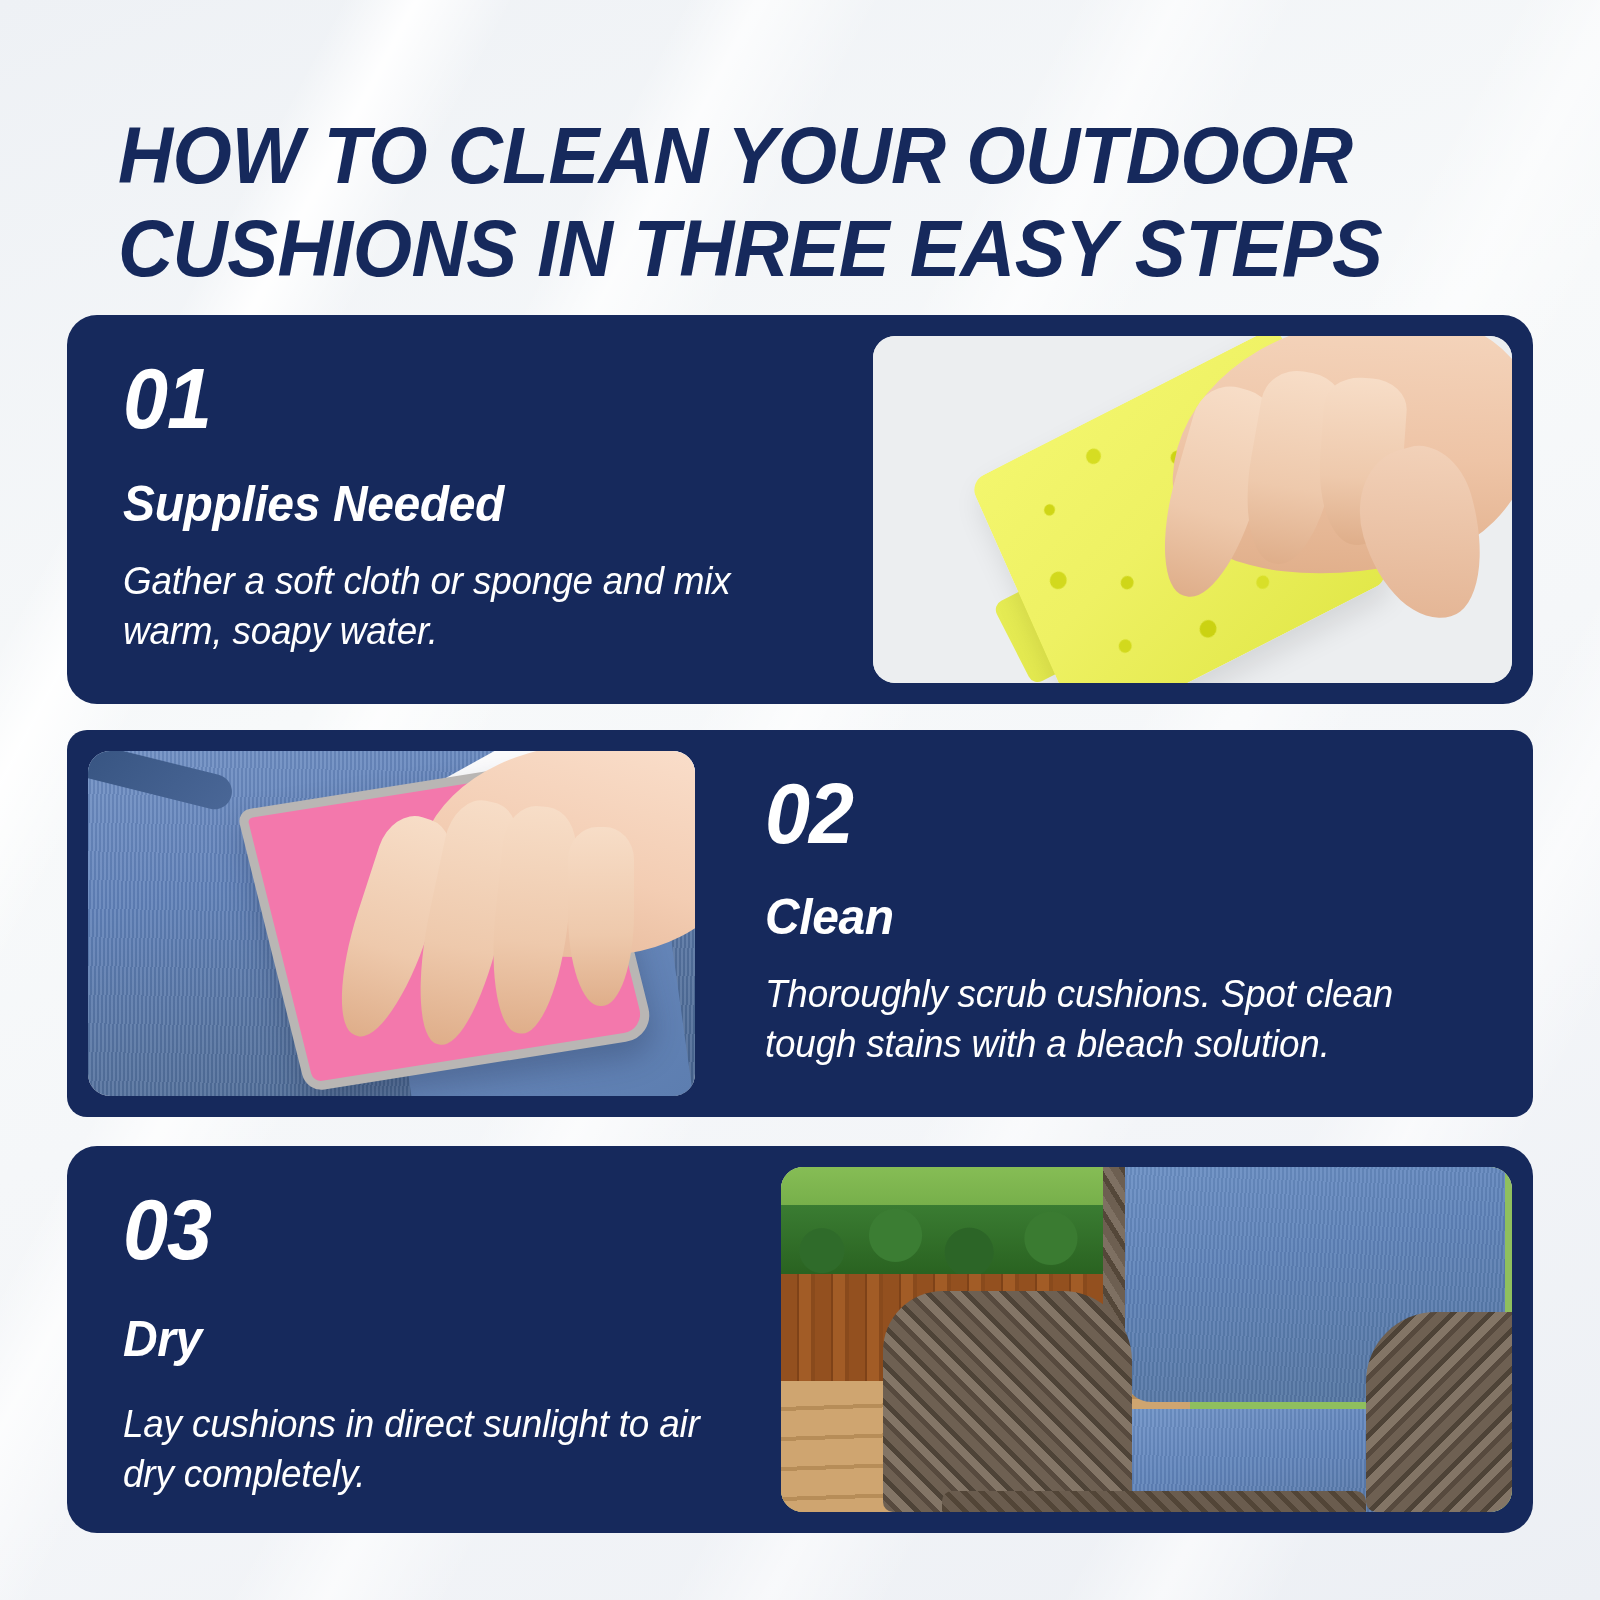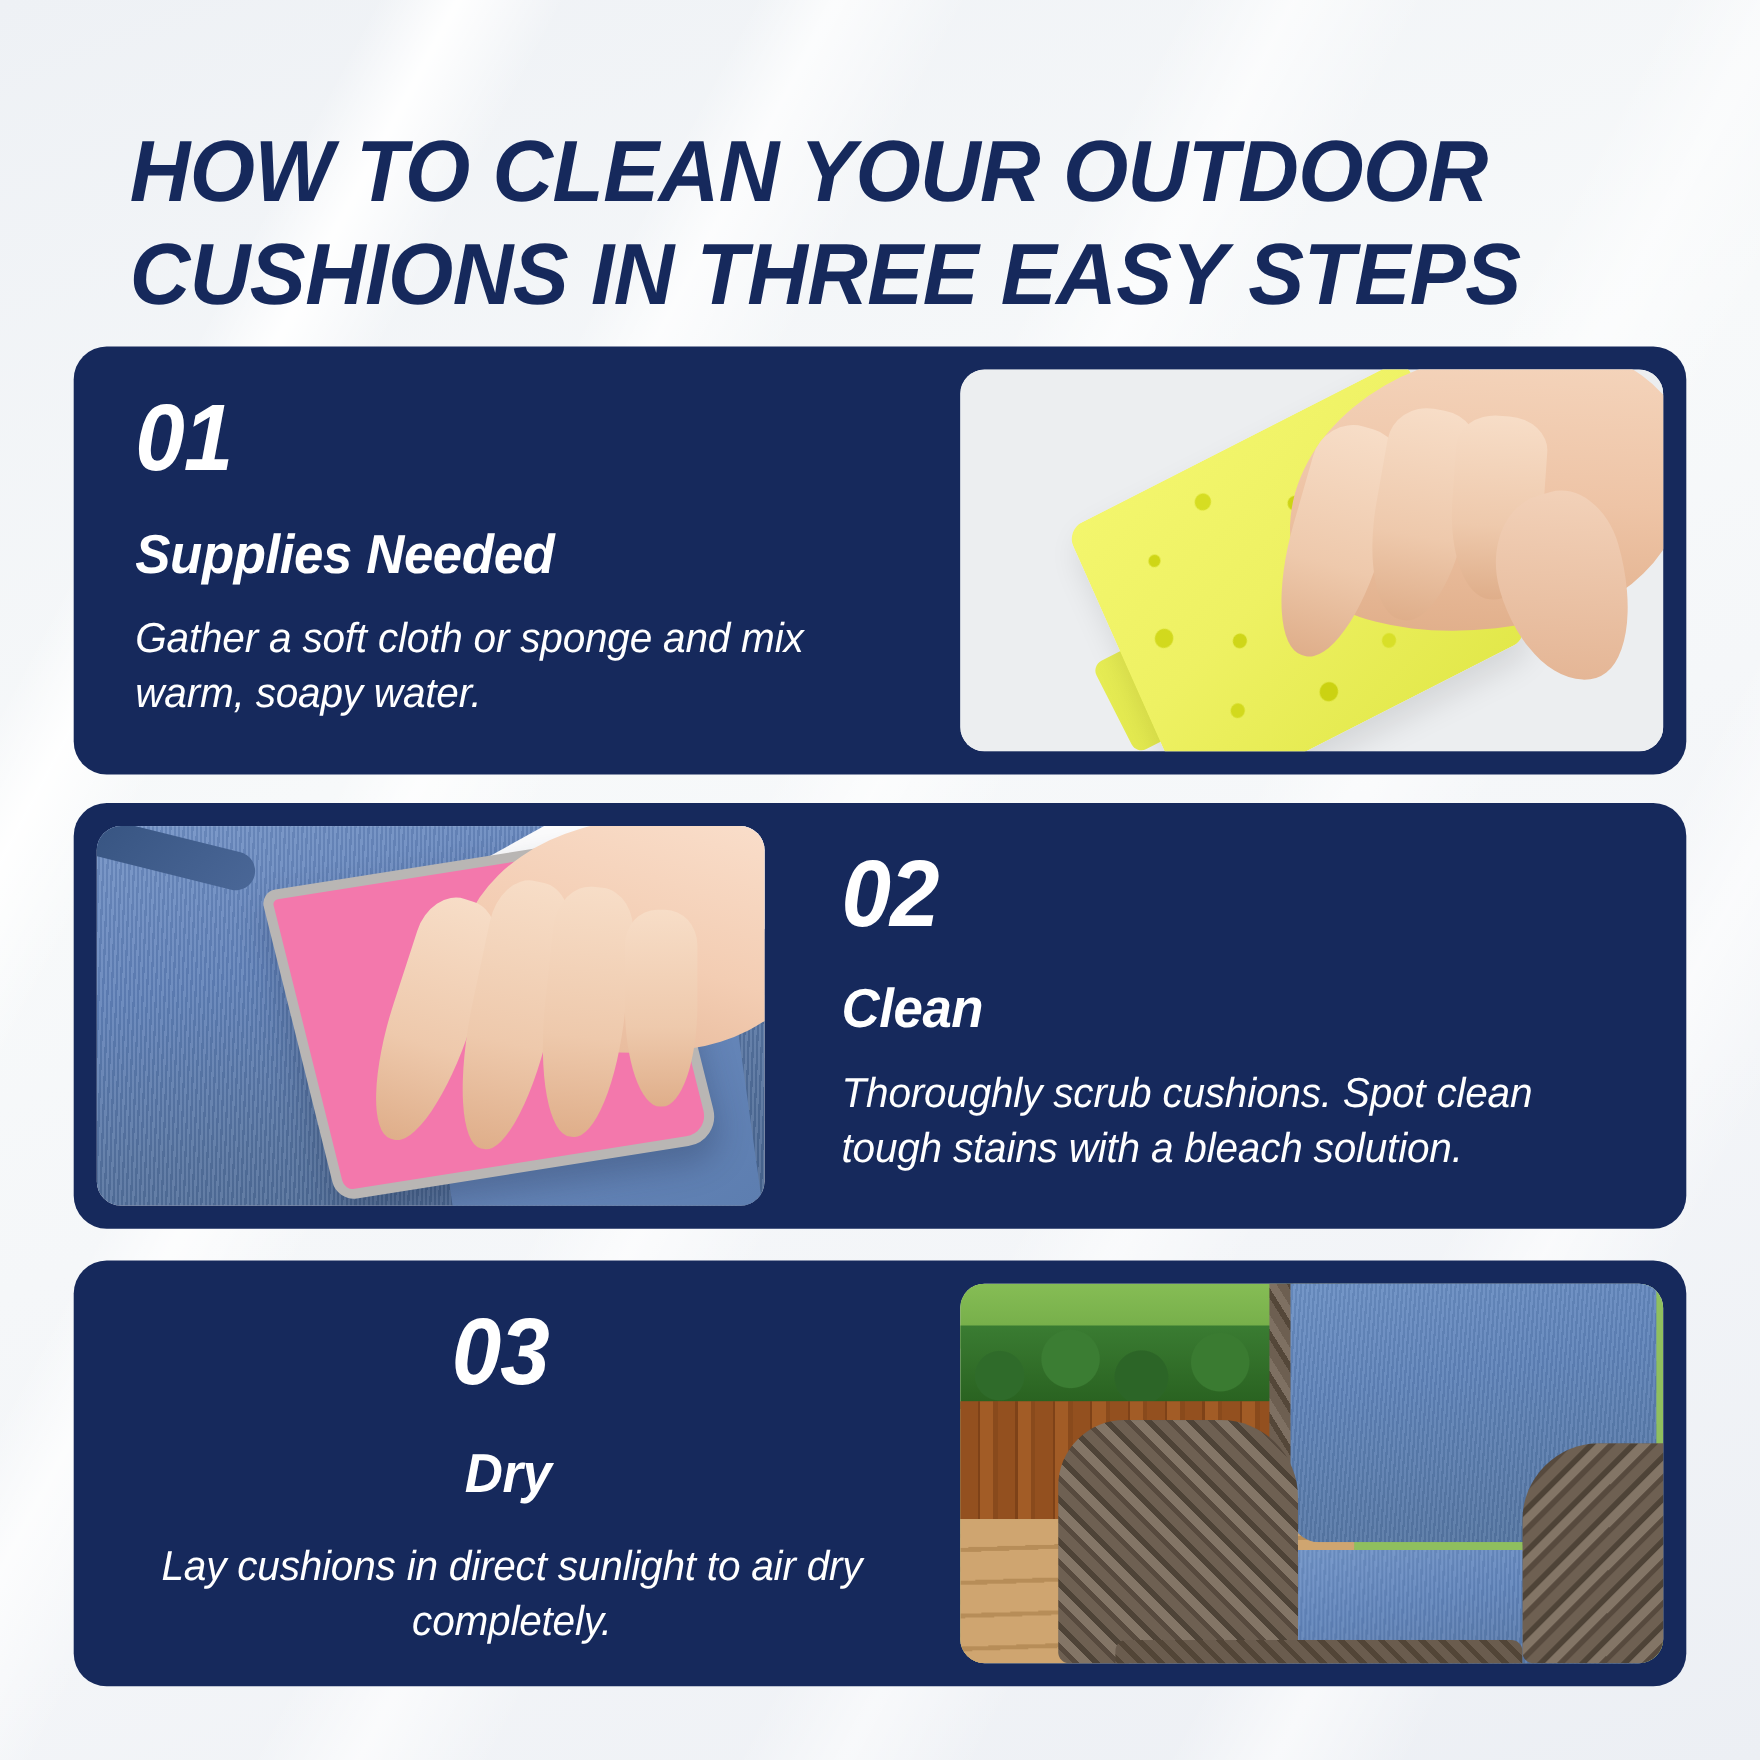--- a/index.html
+++ b/index.html
@@ -51,34 +51,34 @@
     position: absolute;
     left: 67px;
     width: 1466px;
     background: #16295c;
     border-radius: 30px;
     display: flex;
     box-sizing: border-box;
     overflow: hidden;
   }
   .card-1 { top: 315px;  height: 389px; }
-  .card-2 { top: 730px;  height: 387px; flex-direction: row-reverse; }
+  .card-2 { top: 730px;  height: 387px; flex-direction: row-reverse; border-radius: 20px; }
   .card-3 { top: 1146px; height: 387px; }
 
   .card-text {
     flex: 0 0 auto;
     box-sizing: border-box;
     padding: 42px 44px 36px 56px;
     color: #ffffff;
     display: flex;
     flex-direction: column;
   }
   .card-1 .card-text { width: 806px; }
   .card-2 .card-text { width: 838px; padding-left: 70px; padding-right: 40px; }
-  .card-3 .card-text { width: 806px; text-align: center; }
+  .card-3 .card-text { width: 714px; }
 
   .step-number {
     font-size: 86px;
     font-weight: 700;
     line-height: 0.96;
     letter-spacing: -1px;
     margin: 0 0 38px 0;
     transform: scaleX(0.94);
     transform-origin: left center;
   }

